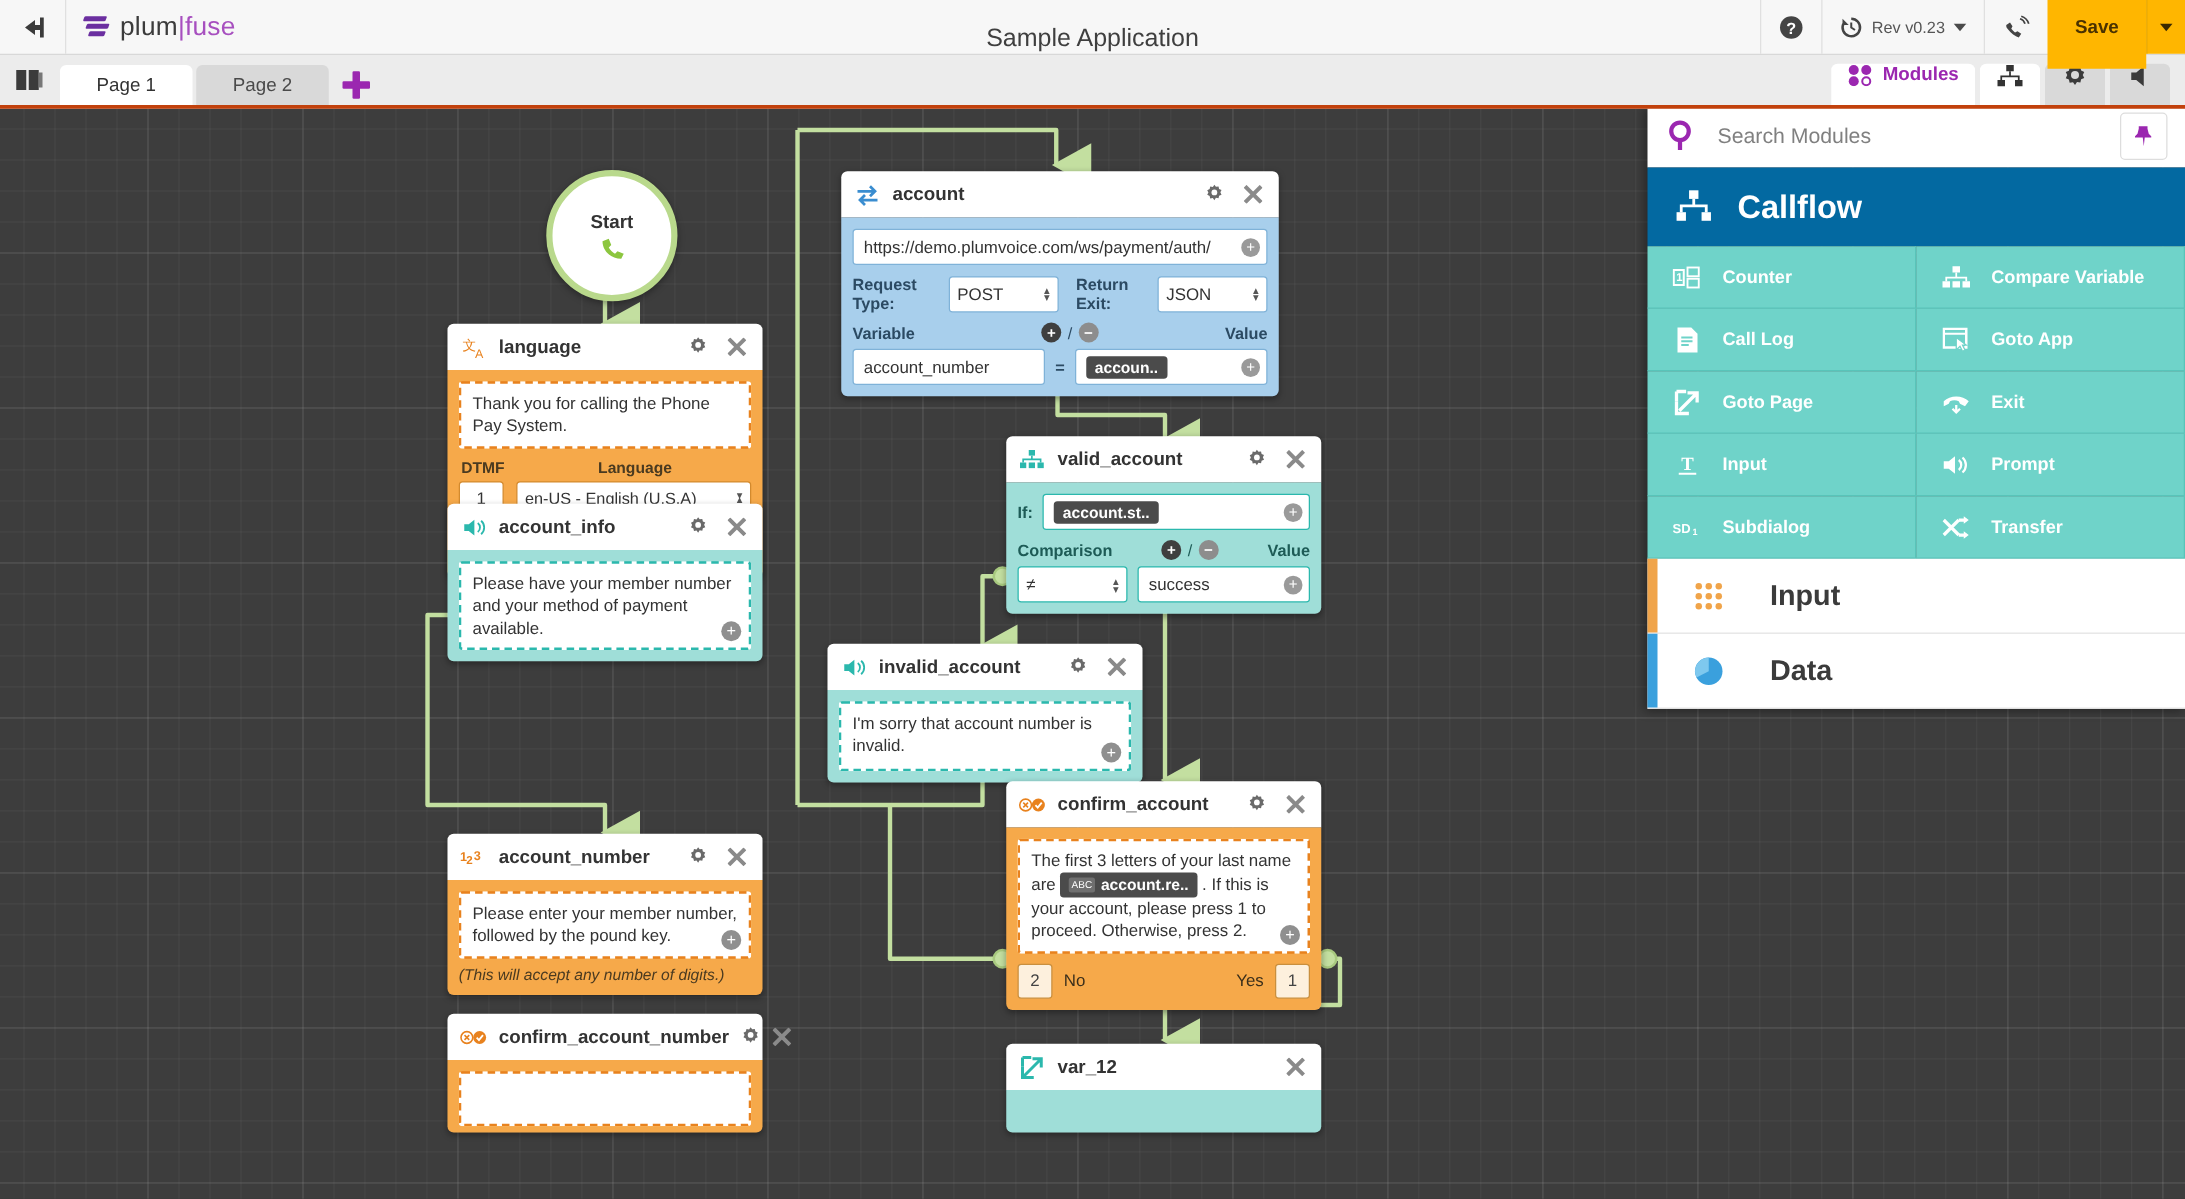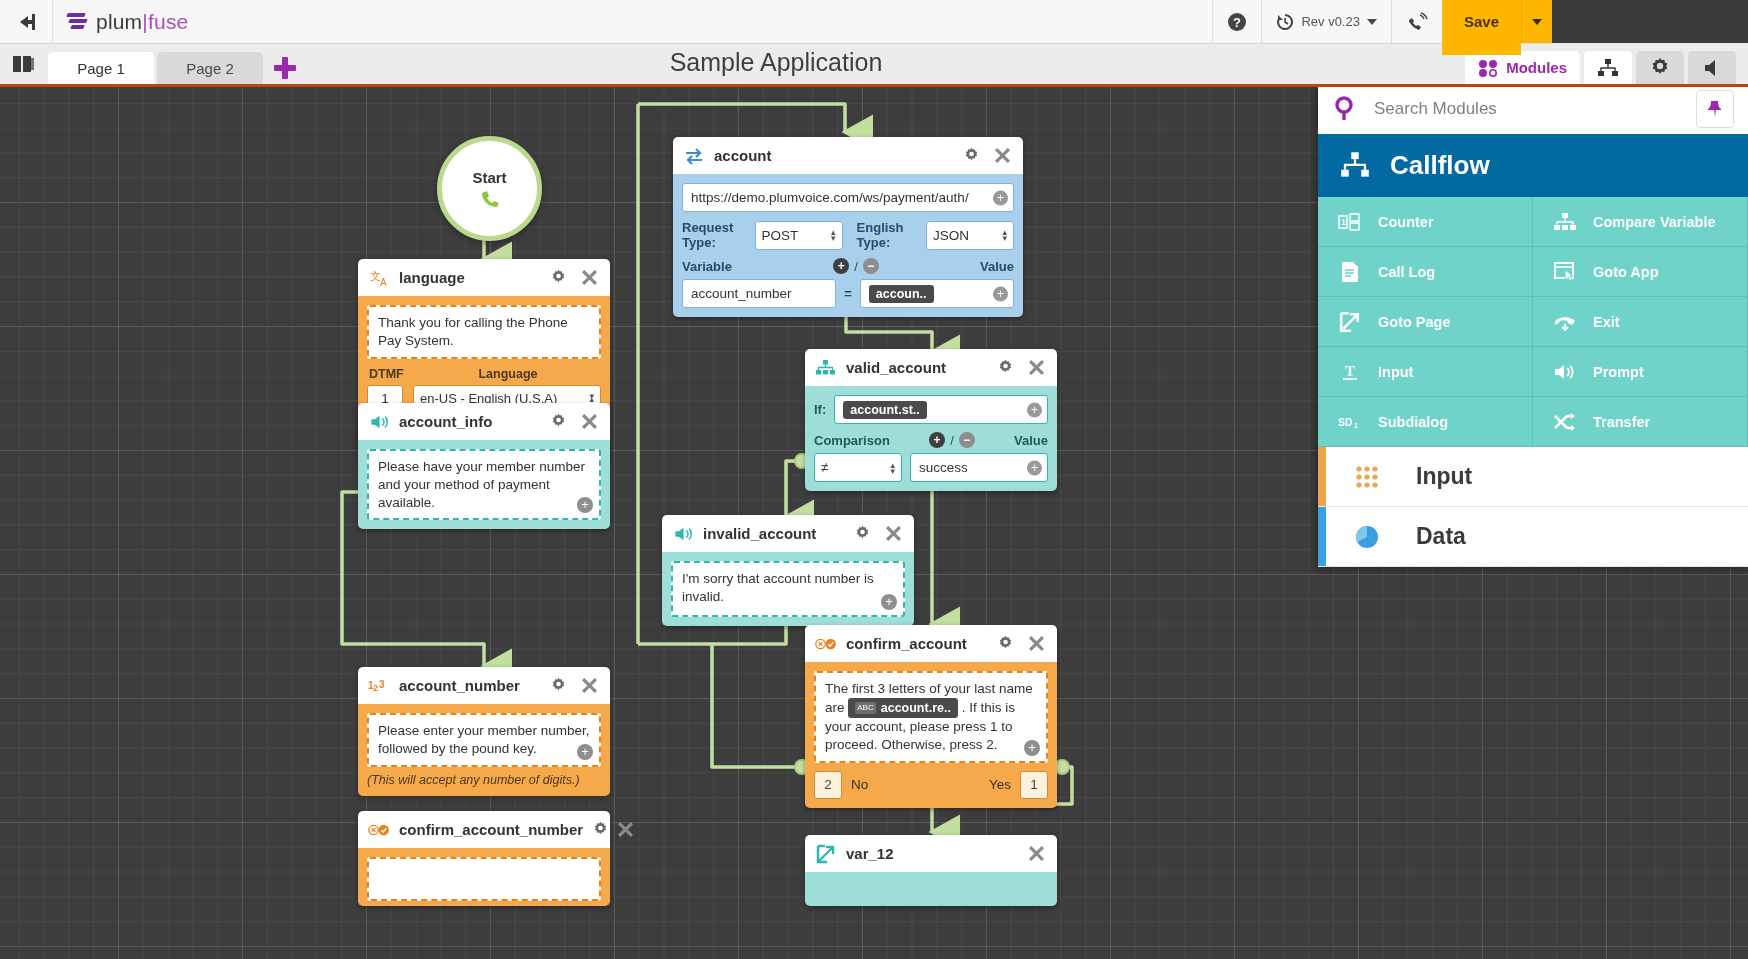--- a/index.html
+++ b/index.html
@@ -5,34 +5,34 @@
   html,body{margin:0;padding:0;}
   body{
     width:1748px;height:959px;overflow:hidden;
     font-family:"Liberation Sans",sans-serif;
     background:#3b3b3b;
     -webkit-font-smoothing:antialiased;
   }
   .app{position:relative;width:1748px;height:959px;}
 
   
-  .topbar{position:absolute;left:0;top:0;width:1552px;height:43px;background:#f7f7f7;
-          border-bottom:1px solid #d8d8d8;display:flex;align-items:flex-start;z-index:40;}
+  .topbar{position:absolute;left:0;top:0;width:1748px;height:43px;background:#f7f7f7;
+          border-bottom:1px solid #d8d8d8;display:flex;align-items:flex-end;z-index:40;}
   .tb-back{width:52px;height:43px;display:flex;align-items:center;justify-content:center;
            border-right:1px solid #e0e0e0;cursor:pointer;}
   .tb-logo{display:flex;align-items:center;gap:7px;padding:0 14px;height:43px;}
   .logo-mark{width:22px;height:22px;position:relative;}
   .logo-mark i{position:absolute;left:0;height:4px;background:#6b2fa0;transform:skewX(-20deg);border-radius:1px;}
   .logo-mark i:nth-child(1){top:2px;width:18px;}
   .logo-mark i:nth-child(2){top:8px;width:18px;left:2px;}
   .logo-mark i:nth-child(3){top:14px;width:13px;left:4px;}
   .logo-text{font-size:21px;letter-spacing:.2px;}
   .logo-text .a{color:#3b3b3b;}
   .logo-text .b{color:#a74fbf;}
-  .tb-title{position:absolute;left:0;right:0;text-align:center;font-size:25px;color:#3f3f3f;
+  .tb-title{position:absolute;left:0;right:0;text-align:center;font-size:20px;color:#3f3f3f;
             pointer-events:none;margin-top:48px;}
   .tb-right{margin-left:auto;display:flex;align-items:center;height:43px;}
   .tb-cell{height:43px;display:flex;align-items:center;justify-content:center;
            border-left:1px solid #e0e0e0;padding:0 14px;cursor:pointer;color:#4a4a4a;}
   .tb-rev{gap:7px;font-size:13px;color:#555;}
   .tb-save{background:#ffb600;color:#4a3200;font-weight:bold;font-size:15px;padding:12px 22px;
            height:43px;display:flex;align-items:center;border-left:none;cursor:pointer;}
   .tb-savecar{background:#ffb600;width:30px;height:43px;display:flex;align-items:center;
               justify-content:center;border-left:1px solid #e8a800;cursor:pointer;}
   .caret{width:0;height:0;border-left:5px solid transparent;border-right:5px solid transparent;
@@ -45,21 +45,21 @@
   .tb-pages{width:48px;height:41px;display:flex;align-items:center;justify-content:center;}
   .ptab{height:32px;min-width:72px;padding:0 17px;display:flex;align-items:center;
         justify-content:center;font-size:15px;color:#4a4a4a;background:#d9d9d9;
         border-radius:5px 5px 0 0;margin-right:3px;cursor:pointer;}
   .ptab.active{background:#fff;color:#333;}
   .plus{width:22px;height:22px;position:relative;margin-left:8px;margin-bottom:5px;cursor:pointer;}
   .plus::before,.plus::after{content:"";position:absolute;background:#9b27b0;border-radius:1px;}
   .plus::before{left:8px;top:0;width:6px;height:22px;}
   .plus::after{top:8px;left:0;height:6px;width:22px;}
   .tabbar-right{margin-left:auto;display:flex;align-items:flex-end;padding-right:12px;gap:4px;}
-  .tbtn{height:33px;display:flex;align-items:center;gap:8px;padding:0 13px;border-radius:5px 5px 0 0;
+  .tbtn{height:33px;display:flex;gap:8px;padding:0 13px;border-radius:5px 5px 0 0;
         background:#d9d9d9;color:#444;font-size:15px;cursor:pointer;}
   .tbtn.white{background:#fff;}
   .tbtn.modules{background:#fff;color:#9b27b0;font-weight:bold;}
 
   
   .canvas{position:absolute;left:0;top:84px;width:1748px;height:875px;overflow:hidden;
     background-color:#3d3d3d;
     background-image:
       linear-gradient(to right,rgba(255,255,255,.10) 1px,transparent 1px),
       linear-gradient(to bottom,rgba(255,255,255,.10) 1px,transparent 1px),
@@ -456,21 +456,21 @@
         <div class="txtfield">
           <span>https://demo.plumvoice.com/ws/payment/auth/</span>
           <span class="fplus">+</span>
         </div>
         <div class="row">
           <span class="lbl">Request Type:</span>
           <div class="sel" style="width:88px;">
             <span>POST</span>
             <span class="spin" style="margin-left:auto;">▴<span style="position:relative;top:1px">▾</span></span>
           </div>
-          <span class="lbl" style="margin-left:6px;">English Type:</span>
+          <span class="lbl" style="margin-left:6px;">Return Exit:</span>
           <div class="sel" style="width:82px;">
             <span>JSON</span>
             <span class="spin" style="margin-left:auto;">▴<span style="position:relative;top:1px">▾</span></span>
           </div>
         </div>
         <div class="row" style="justify-content:space-between;">
           <span class="lbl">Variable</span>
           <span class="pm">
             <span class="cbtn">+</span>
             <span style="color:#2b4a63;">/</span>

